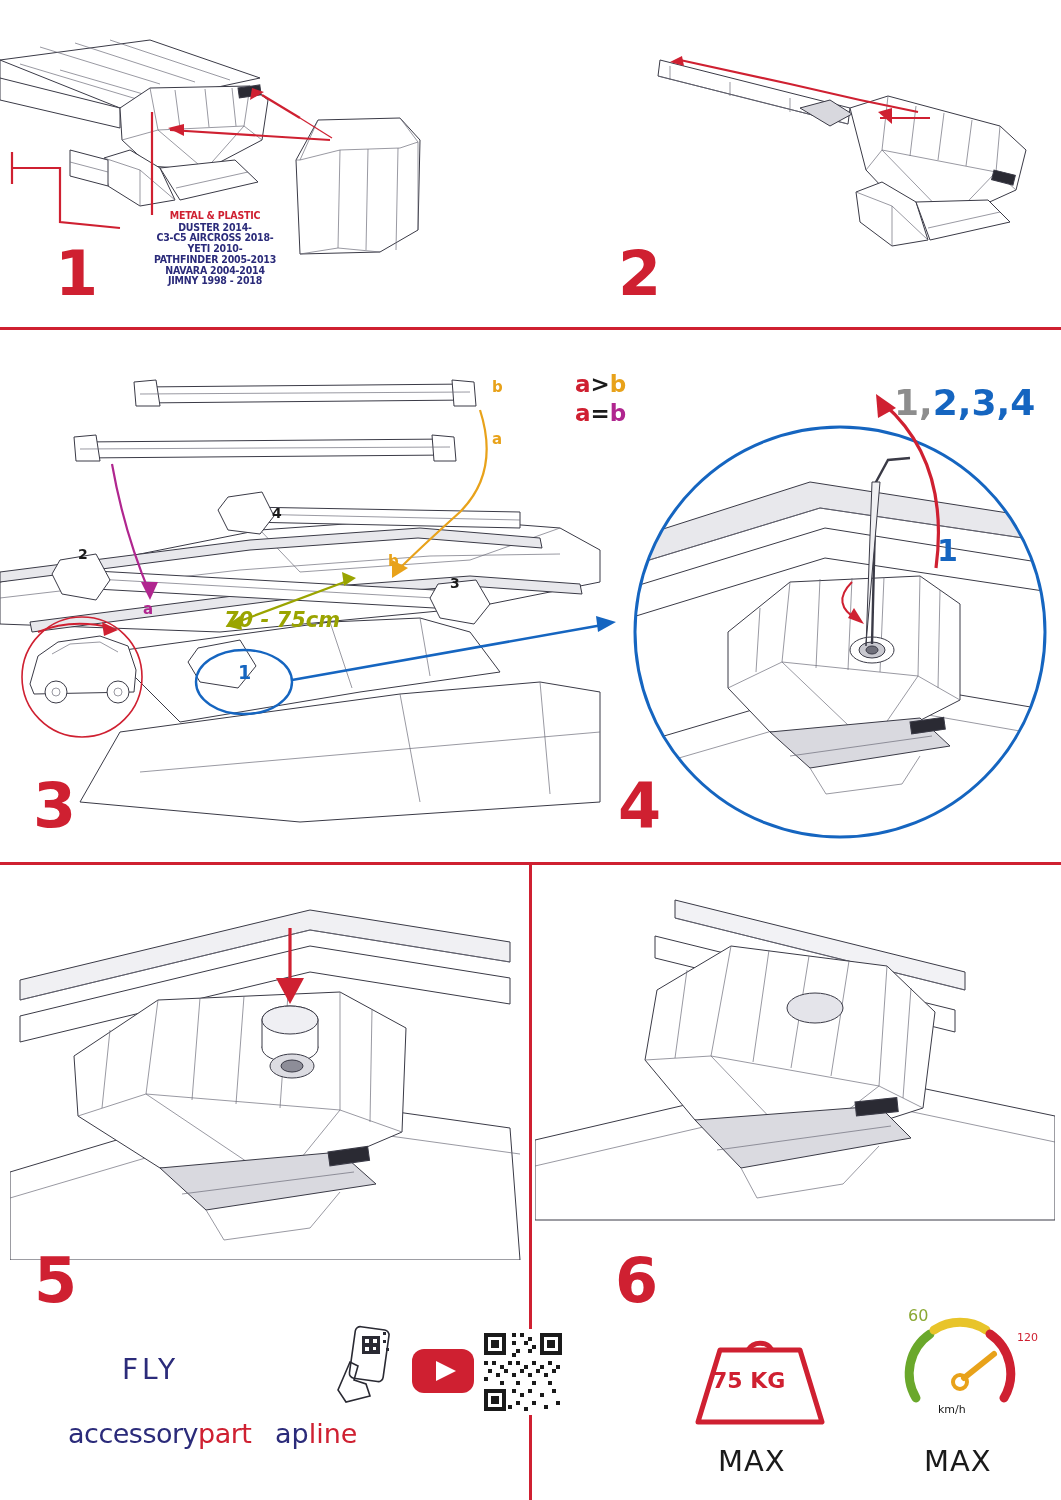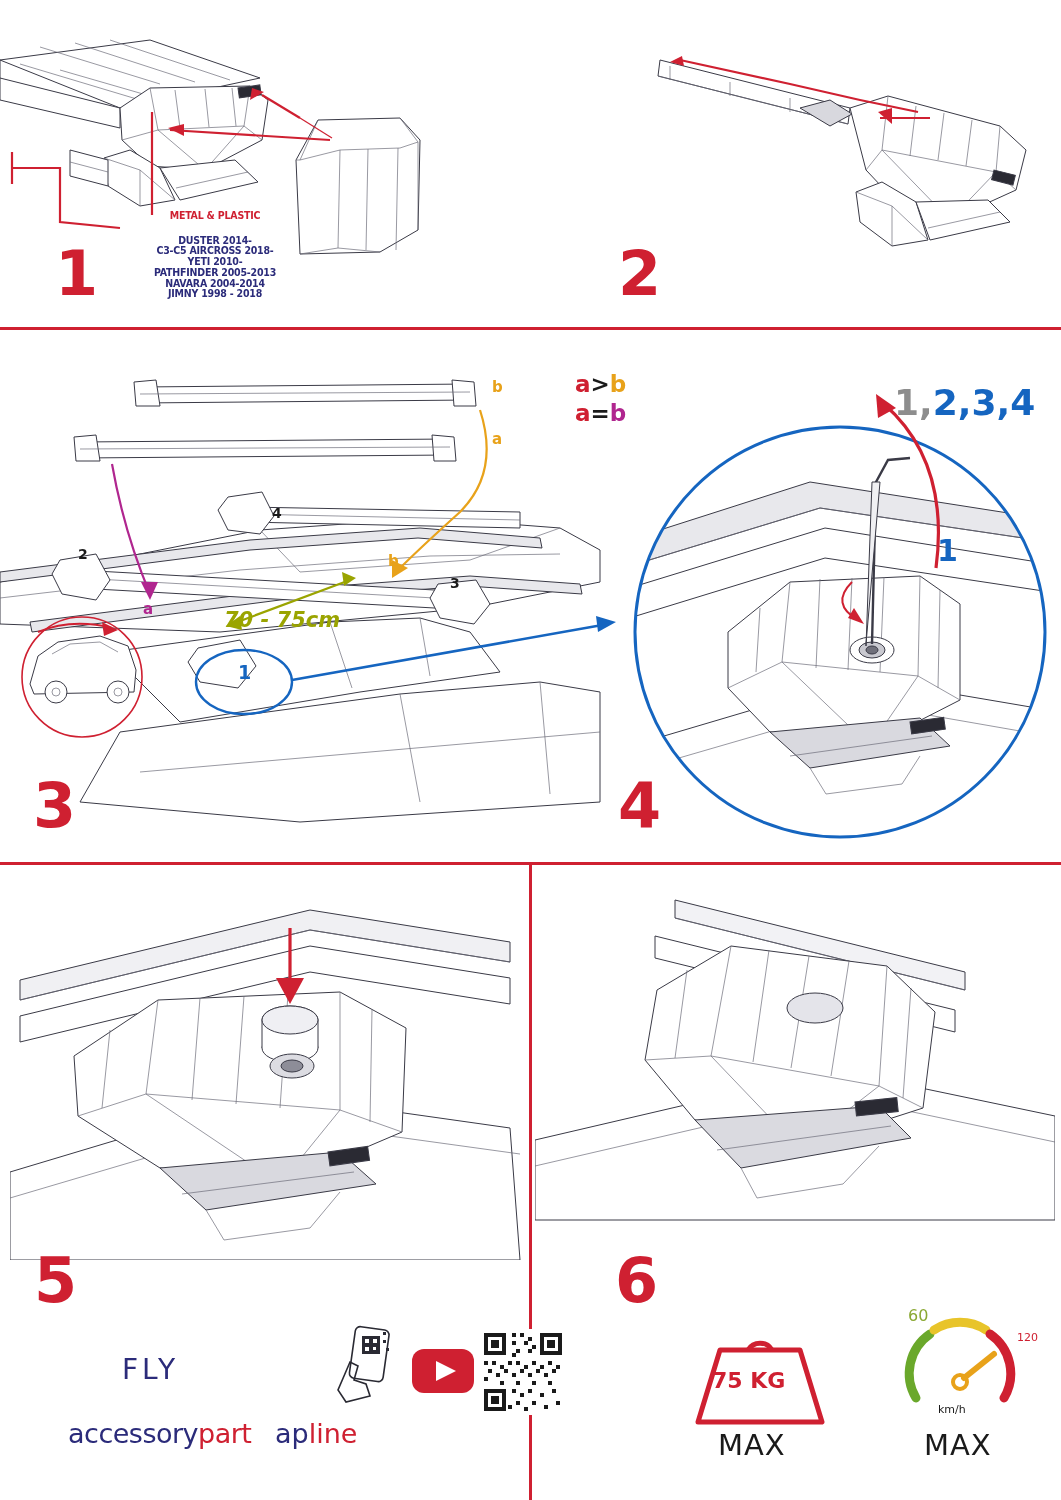--- a/index.html
+++ b/index.html
@@ -56,21 +56,21 @@
     left: 120px;
     top: 210px;
     width: 190px;
     text-align: center;
     font-family: "DejaVu Sans Condensed", "Liberation Sans", sans-serif;
     font-size: 10.5px;
     font-weight: bold;
     line-height: 1.02;
     letter-spacing: -0.2px;
   }
-  .metal-plastic .title { color: #cf2031; margin-bottom: 14px; }
+  .metal-plastic .title { color: #cf2031; margin-bottom: 1px; }
   .metal-plastic .car { color: #2b2b7a; }
 
   .lbl {
     position: absolute;
     font-family: "DejaVu Sans", sans-serif;
     font-weight: bold;
   }
   .ab-box { position: absolute; left: 575px; top: 370px; font-size: 23px; line-height: 1.25; font-family:"DejaVu Sans", sans-serif; font-weight:bold;}
   .ab-box .a { color: #cf2031; }
   .ab-box .gt { color: #1a1a1a; }
@@ -117,20 +117,21 @@
   }
   #apline .dark { color: #2b2b7a; }
   #apline .red { color: #cf2031; }
 
   .maxlabel {
     position: absolute;
     font-family: "DejaVu Sans", sans-serif;
     font-size: 29px;
     color: #1a1a1a;
     letter-spacing: 1px;
+    margin-top: 16px;
   }
   #max1 { left: 718px; top: 1428px; }
   #max2 { left: 924px; top: 1428px; }
   #kgtext {
     position: absolute;
     left: 712px; top: 1368px;
     font-family: "DejaVu Sans", sans-serif;
     font-size: 22px;
     color: #cf2031;
     font-weight: bold;

